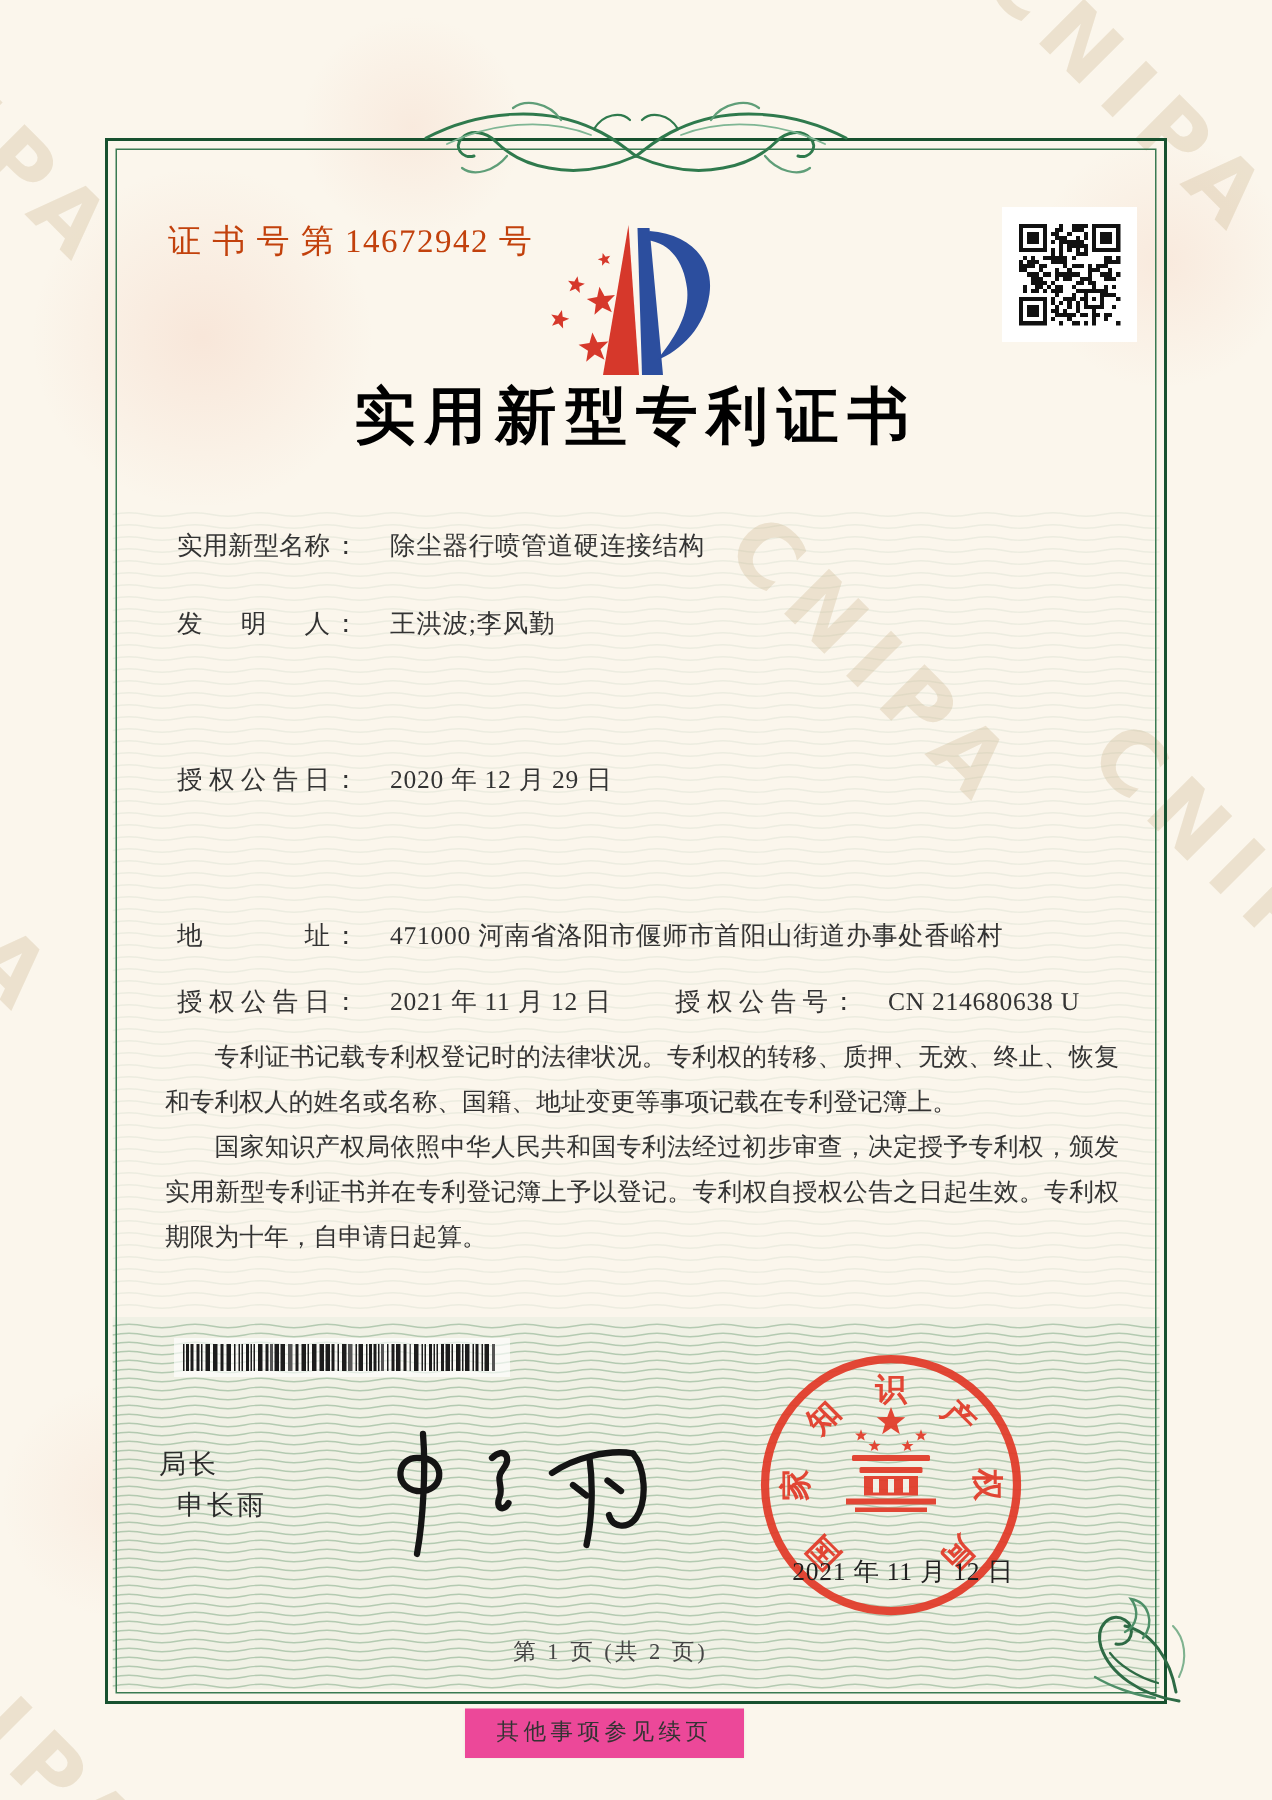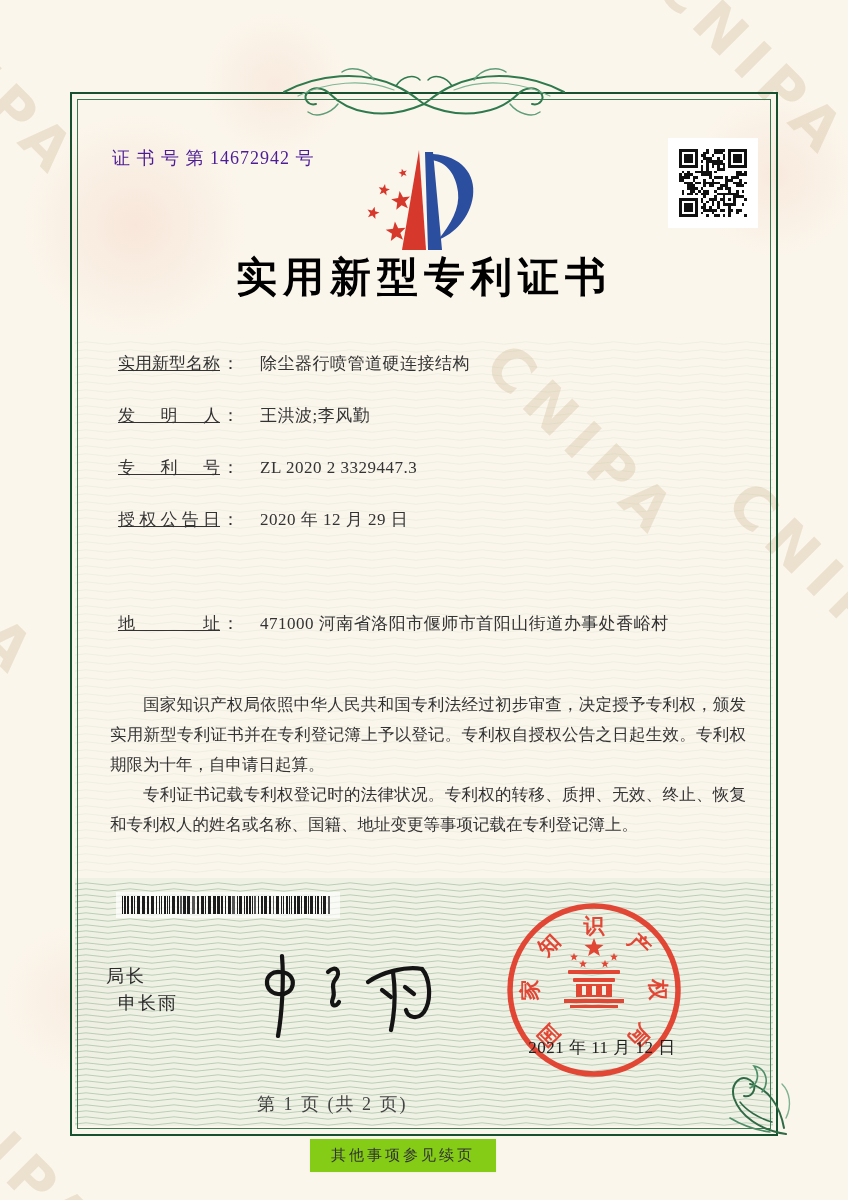--- a/index.html
+++ b/index.html
@@ -9,35 +9,35 @@
   .wm{position:absolute;z-index:2;font-family:"DejaVu Sans","Liberation Sans",sans-serif;
       font-weight:bold;font-size:58px;letter-spacing:10px;color:rgba(198,172,128,0.28);
       transform-origin:0 0;transform:rotate(45deg);white-space:nowrap;}
   .waves{position:absolute;z-index:1;}
   .frame-outer{position:absolute;left:70px;top:92px;width:708px;height:1044px;
       border:2.5px solid #17512F;box-sizing:border-box;z-index:3;}
   .frame-inner{position:absolute;left:77px;top:99px;width:694px;height:1030px;
       border:1px solid #3A7A52;box-sizing:border-box;z-index:3;}
   .ornament{position:absolute;z-index:4;}
   .content{position:absolute;z-index:5;}
-  .cert-no{left:112px;top:146px;font-size:18px;letter-spacing:1px;color:#4c1d95;}
+  .cert-no{left:112px;top:146px;font-size:22px;letter-spacing:1px;color:#c2410c;}
   .title{left:0;top:250px;width:100%;text-align:center;font-size:41px;font-weight:bold;
          letter-spacing:6px;color:#000000;}
   .row{left:118px;font-size:17px;white-space:nowrap;color:#333;}
-  .label{display:inline-block;width:102px;text-align:justify;text-align-last:justify;vertical-align:bottom;text-decoration:underline;}
+  .label{display:inline-block;width:102px;text-align:justify;text-align-last:justify;vertical-align:bottom;}
   .colon{margin-left:2px;margin-right:9px;}
   .value{letter-spacing:0.5px;padding-left:12px;}
   .pair2{position:absolute;left:332px;top:0;white-space:nowrap;}
   .paras{left:110px;top:690px;width:636px;font-size:16.5px;line-height:30px;text-align:justify;color:#333;}
   .paras p{margin:0;text-indent:2em;}
   .director{font-size:18px;letter-spacing:2px;color:#2b2b2b;}
   .seal-date{left:480px;top:1036px;width:244px;text-align:center;font-size:17px;
              letter-spacing:0.5px;color:#1f1f1f;z-index:7;}
-  .page-num{left:257px;top:1092px;width:300px;font-size:18px;letter-spacing:2px;color:#444;}
-  .note-box{left:310px;top:1139px;width:186px;height:33px;background:#84cc16;text-align:center;
+  .page-num{left:257px;top:1092px;width:300px;text-align:center;font-size:15px;letter-spacing:2px;color:#444;}
+  .note-box{left:310px;top:1139px;width:186px;height:33px;background:#ec4899;text-align:center;
             line-height:33px;font-size:15px;letter-spacing:3px;color:#333;box-shadow:0 0 2px rgba(0,0,0,0.08);}
   .qr-patch{position:absolute;left:668px;top:138px;width:90px;height:90px;background:#ffffff;z-index:5;}
   .bc-patch{position:absolute;left:116px;top:892px;width:224px;height:26px;background:rgba(255,255,255,0.65);z-index:5;}
 </style>
 </head>
 <body>
 
 <div class="page">
 
   <div class="blob" style="left:20px;top:110px;width:230px;height:230px;background:radial-gradient(circle,rgba(232,150,120,0.16),rgba(232,150,120,0) 70%);"></div>
@@ -428,33 +428,36 @@
     </svg>
 
   <div class="content title">实用新型专利证书</div>
 
   <div class="content row" style="top:352px">
     <span class="label">实用新型名称</span><span class="colon">：</span><span class="value">除尘器行喷管道硬连接结构</span>
   </div>
   <div class="content row" style="top:404px">
     <span class="label">发明人</span><span class="colon">：</span><span class="value">王洪波;李风勤</span>
   </div>
-  <div class="content row" style="top:456px">
-    <span class="label">专利号</span><span class="colon">：</span><span class="value">ZL 2020 2 3329447.3</span>
-  </div>
   <div class="content row" style="top:508px">
     <span class="label">授权公告日</span><span class="colon">：</span><span class="value">2020 年 12 月 29 日</span>
   </div>
   <div class="content row" style="top:612px">
     <span class="label">地址</span><span class="colon">：</span><span class="value">471000 河南省洛阳市偃师市首阳山街道办事处香峪村</span>
   </div>
+  <div class="content row" style="top:656px">
+    <span class="label">授权公告日</span><span class="colon">：</span><span class="value">2021 年 11 月 12 日</span>
+    <span class="pair2">
+      <span class="label">授权公告号</span><span class="colon">：</span><span class="value">CN 214680638 U</span>
+    </span>
+  </div>
 
   <div class="content paras">
+    <p>专利证书记载专利权登记时的法律状况。专利权的转移、质押、无效、终止、恢复和专利权人的姓名或名称、国籍、地址变更等事项记载在专利登记簿上。</p>
     <p>国家知识产权局依照中华人民共和国专利法经过初步审查，决定授予专利权，颁发实用新型专利证书并在专利登记簿上予以登记。专利权自授权公告之日起生效。专利权期限为十年，自申请日起算。</p>
-    <p>专利证书记载专利权登记时的法律状况。专利权的转移、质押、无效、终止、恢复和专利权人的姓名或名称、国籍、地址变更等事项记载在专利登记簿上。</p>
   </div>
 
   <div class="bc-patch"></div>
   <svg id="barcode-svg" class="content" style="left:122px;top:896px;" width="212" height="18" viewBox="0 0 212 18" preserveAspectRatio="none">
       <rect x="0" y="0" width="1" height="18" fill="#1c1c1c"></rect>
       <rect x="2" y="0" width="2" height="18" fill="#1c1c1c"></rect>
       <rect x="5" y="0" width="2" height="18" fill="#1c1c1c"></rect>
       <rect x="9" y="0" width="2" height="18" fill="#1c1c1c"></rect>
       <rect x="12" y="0" width="1" height="18" fill="#1c1c1c"></rect>
       <rect x="15" y="0" width="3" height="18" fill="#1c1c1c"></rect>

